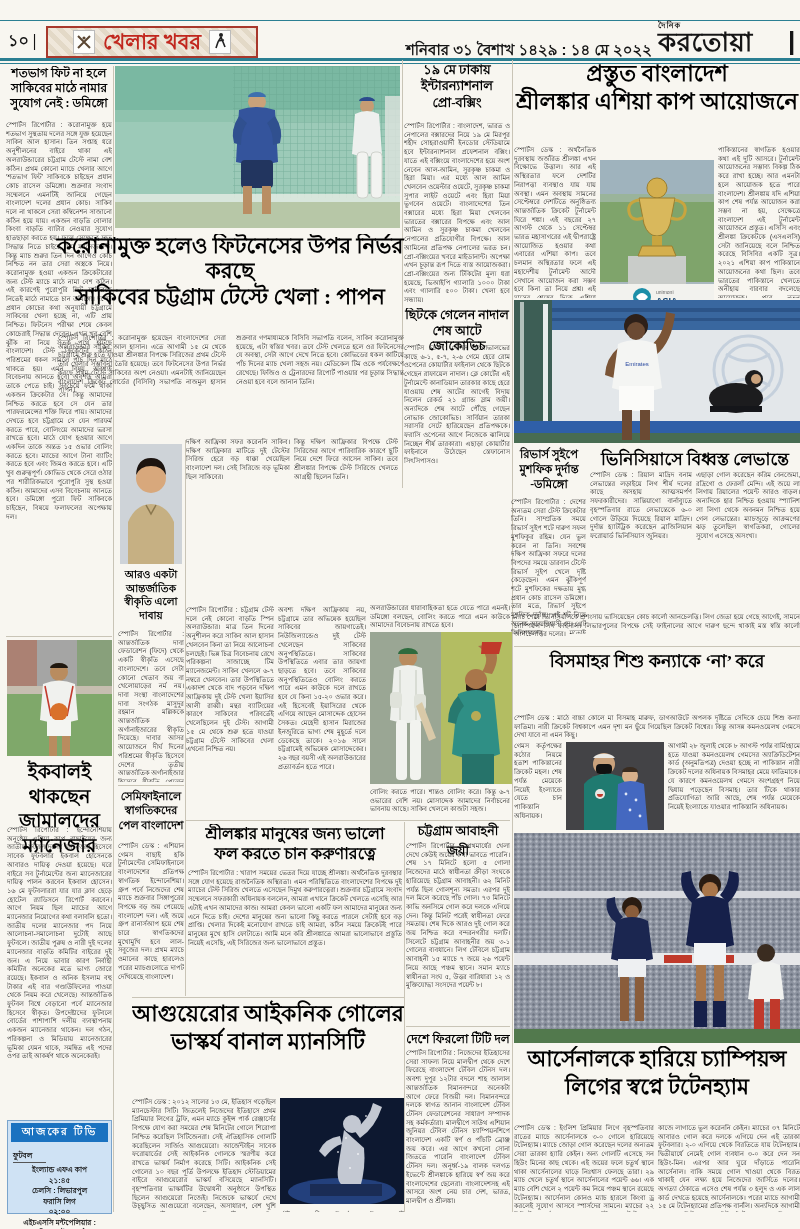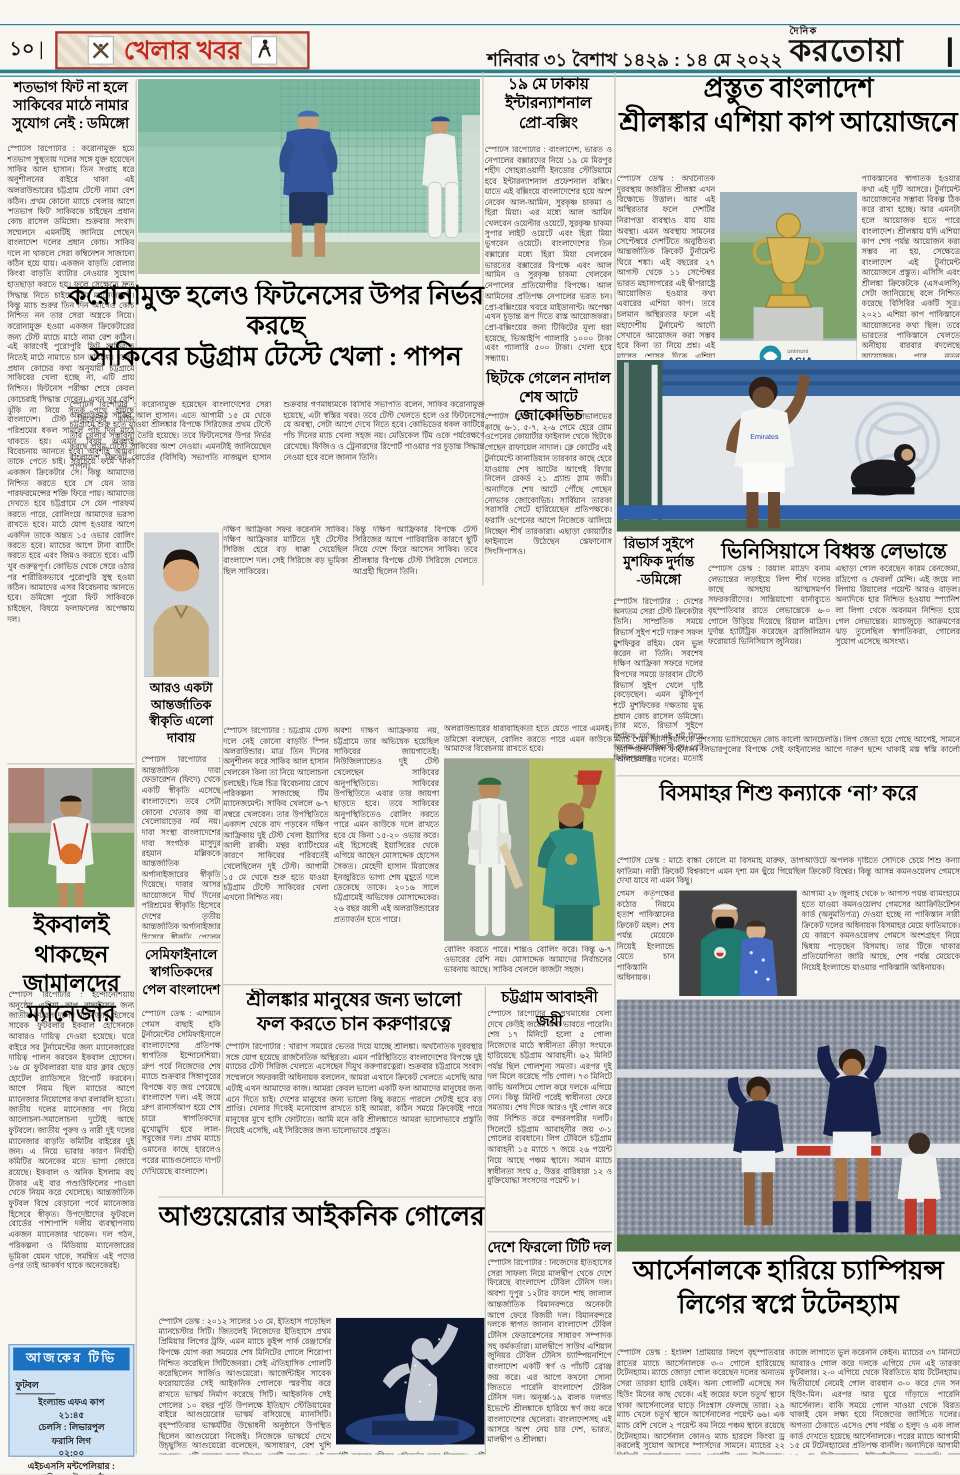--- a/index.html
+++ b/index.html
@@ -325,20 +325,21 @@
   <div class="abs body-txt b-karu">স্পোর্টস রিপোর্টার : খারাপ সময়ের ভেতর দিয়ে যাচ্ছে শ্রীলঙ্কা। অর্থনৈতিক দুরবস্থার সঙ্গে যোগ হয়েছে রাজনৈতিক অস্থিরতা। এমন পরিস্থিতিতে বাংলাদেশের বিপক্ষে দুই ম্যাচের টেস্ট সিরিজ খেলতে এসেছেন দিমুথ করুণারত্নেরা। শুক্রবার চট্টগ্রামে সংবাদ সম্মেলনে সফরকারী অধিনায়ক বললেন, আমরা এখানে ক্রিকেট খেলতে এসেছি আর এটাই এখন আমাদের কাজ। আমরা কেবল ভালো একটি ফল আমাদের মানুষের জন্য এনে দিতে চাই। দেশের মানুষের জন্য ভালো কিছু করতে পারলে সেটাই হবে বড় প্রাপ্তি। খেলার দিকেই মনোযোগ রাখতে চাই আমরা, কঠিন সময়ে ক্রিকেটই পারে মানুষের মুখে হাসি ফোটাতে। আমি মনে করি শ্রীলঙ্কাতে আমরা ভালোভাবে প্রস্তুতি নিয়েই এসেছি, এই সিরিজের জন্য ভালোভাবে প্রস্তুত।</div>
 
   <div class="abs hl center t-ctg">চট্টগ্রাম আবাহনী জয়ী</div>
   <div class="abs body-txt b-ctg">স্পোর্টস রিপোর্টার : প্রথমার্ধের খেলা দেখে কেউই জয়ের কথা ভাবতে পারেনি। শেষ ১৭ মিনিটে হলো ৫ গোল! নিজেদের মাঠে স্বাধীনতা ক্রীড়া সংঘকে হারিয়েছে চট্টগ্রাম আবাহনী। ৬২ মিনিট পর্যন্ত ছিল গোলশূন্য সমতা। এরপর দুই দল মিলে করেছে পাঁচ গোল। ৭৩ মিনিটে কাভি অনসিমে গোল করে দলকে এগিয়ে দেন। কিন্তু মিনিট পরেই স্বাধীনতা ফেরে সমতায়। শেষ দিকে আরও দুই গোল করে জয় নিশ্চিত করে বন্দরনগরীর দলটি। সিলেটে চট্টগ্রাম আবাহনীর জয় ৩-১ গোলের ব্যবধানে। লিগ টেবিলে চট্টগ্রাম আবাহনী ১৫ ম্যাচে ৭ জয়ে ২৬ পয়েন্ট নিয়ে আছে পঞ্চম স্থানে। সমান ম্যাচে স্বাধীনতা সংঘ ৫, উত্তর বারিধারা ১২ ও মুক্তিযোদ্ধা সংসদের পয়েন্ট ৮।</div>
 
   <div class="abs hl center t-tt">দেশে ফিরলো টিটি দল</div>
   <div class="abs body-txt b-tt">স্পোর্টস রিপোর্টার : নিজেদের ইতিহাসের সেরা সাফল্য নিয়ে মালদ্বীপ থেকে দেশে ফিরেছে বাংলাদেশ টেবিল টেনিস দল। অবশ্য দুপুর ১২টার বদলে শাহ জালাল আন্তর্জাতিক বিমানবন্দরে অনেকটা আগে ফেরে বিজয়ী দল। বিমানবন্দরে দলকে স্বাগত জানান বাংলাদেশ টেবিল টেনিস ফেডারেশনের সাধারণ সম্পাদক সহ কর্মকর্তারা। মালদ্বীপে সাউথ এশিয়ান জুনিয়র টেবিল টেনিস চ্যাম্পিয়নশিপে বাংলাদেশ একটি স্বর্ণ ও পাঁচটি ব্রোঞ্জ জয় করে। এর আগে কখনো সোনা জিততে পারেনি বাংলাদেশ টেবিল টেনিস দল। অনূর্ধ্ব-১৯ বালক দলগত ইভেন্টে শ্রীলঙ্কাকে হারিয়ে স্বর্ণ জয় করে বাংলাদেশের ছেলেরা। বাংলাদেশসহ এই আসরে অংশ নেয় চার দেশ, ভারত, মালদ্বীপ ও শ্রীলঙ্কা।</div>
 
   <div class="abs hl center t-agu">
     <div>আগুয়েরোর আইকনিক গোলের</div>
+    <div>ভাস্কর্য বানাল ম্যানসিটি</div>
   </div>
   <div class="abs body-txt b-agu">
     <span class="agu-img">
       <svg viewBox="0 0 124 106" preserveAspectRatio="none">
         <rect width="124" height="106" fill="#0d1830"></rect>
         <ellipse cx="62" cy="94" rx="54" ry="14" fill="#23407c"></ellipse>
         <g fill="#c3c8d2">
           <circle cx="72" cy="26" r="9"></circle>
           <path d="M64 32 L58 70q-2 16 7 18l15 2q6-20 4-40z"></path>
           <path d="M74 32q15-10 19-27l9 4q-7 21-22 31z"></path>

